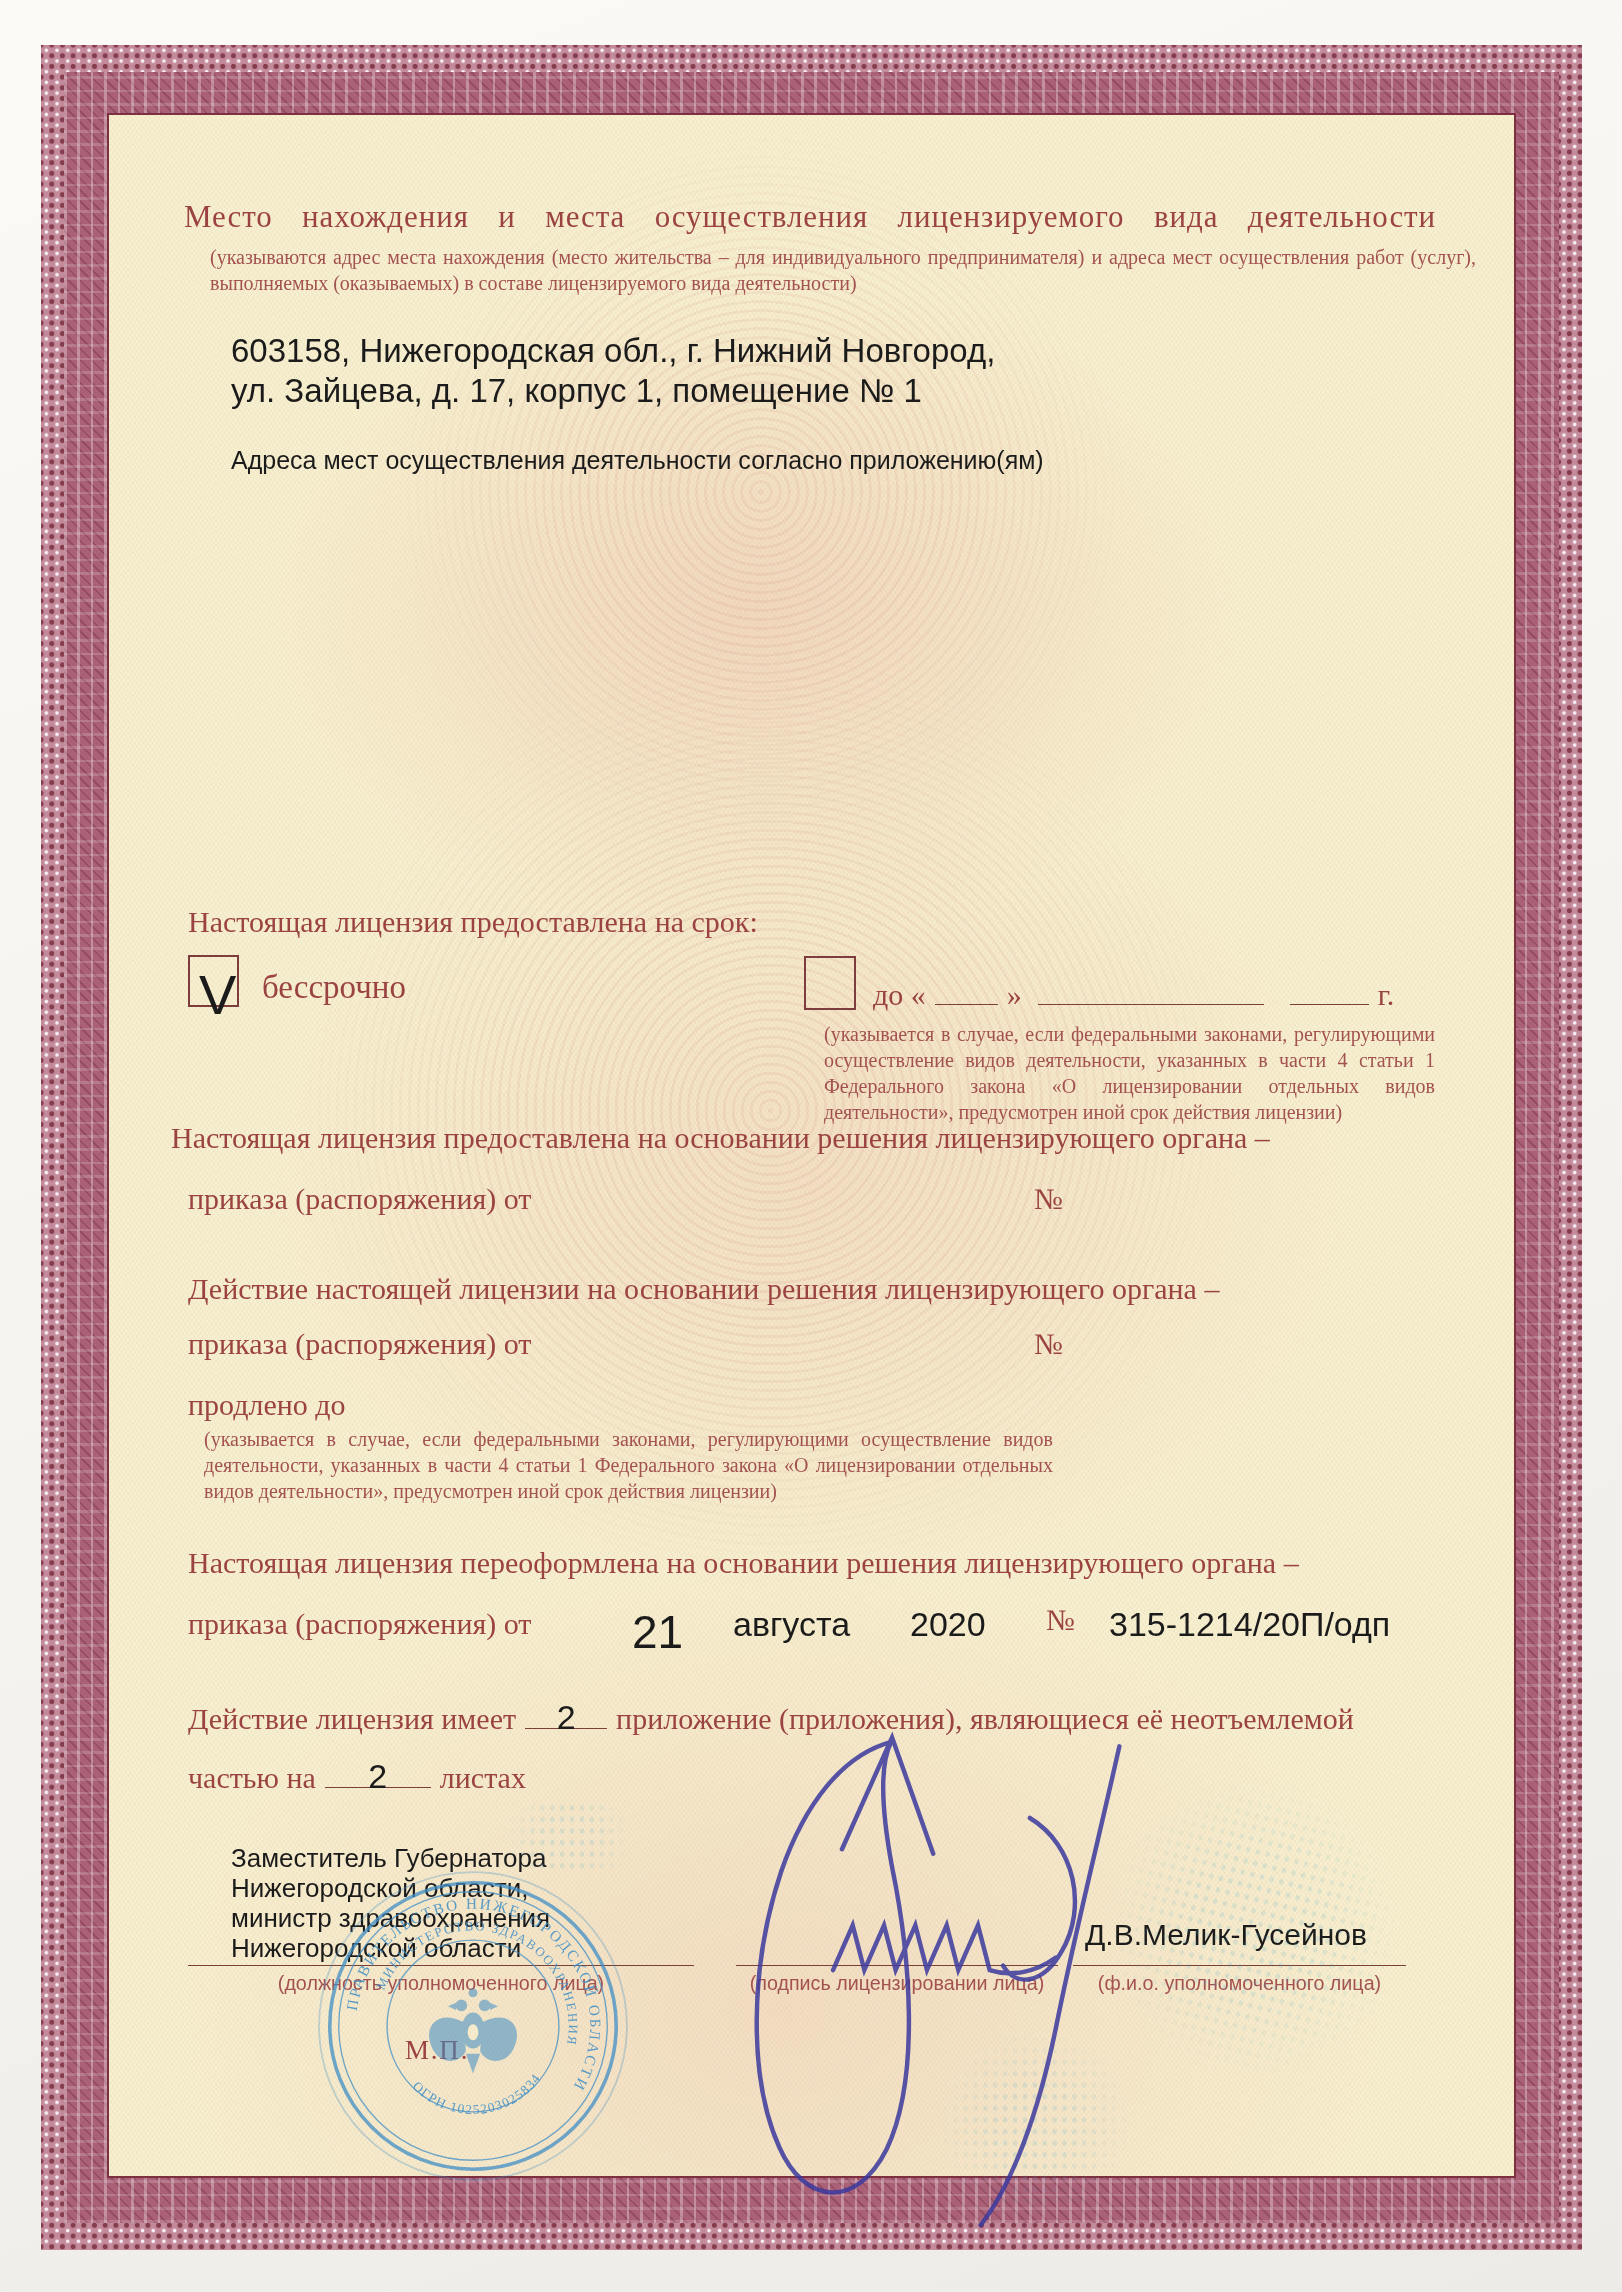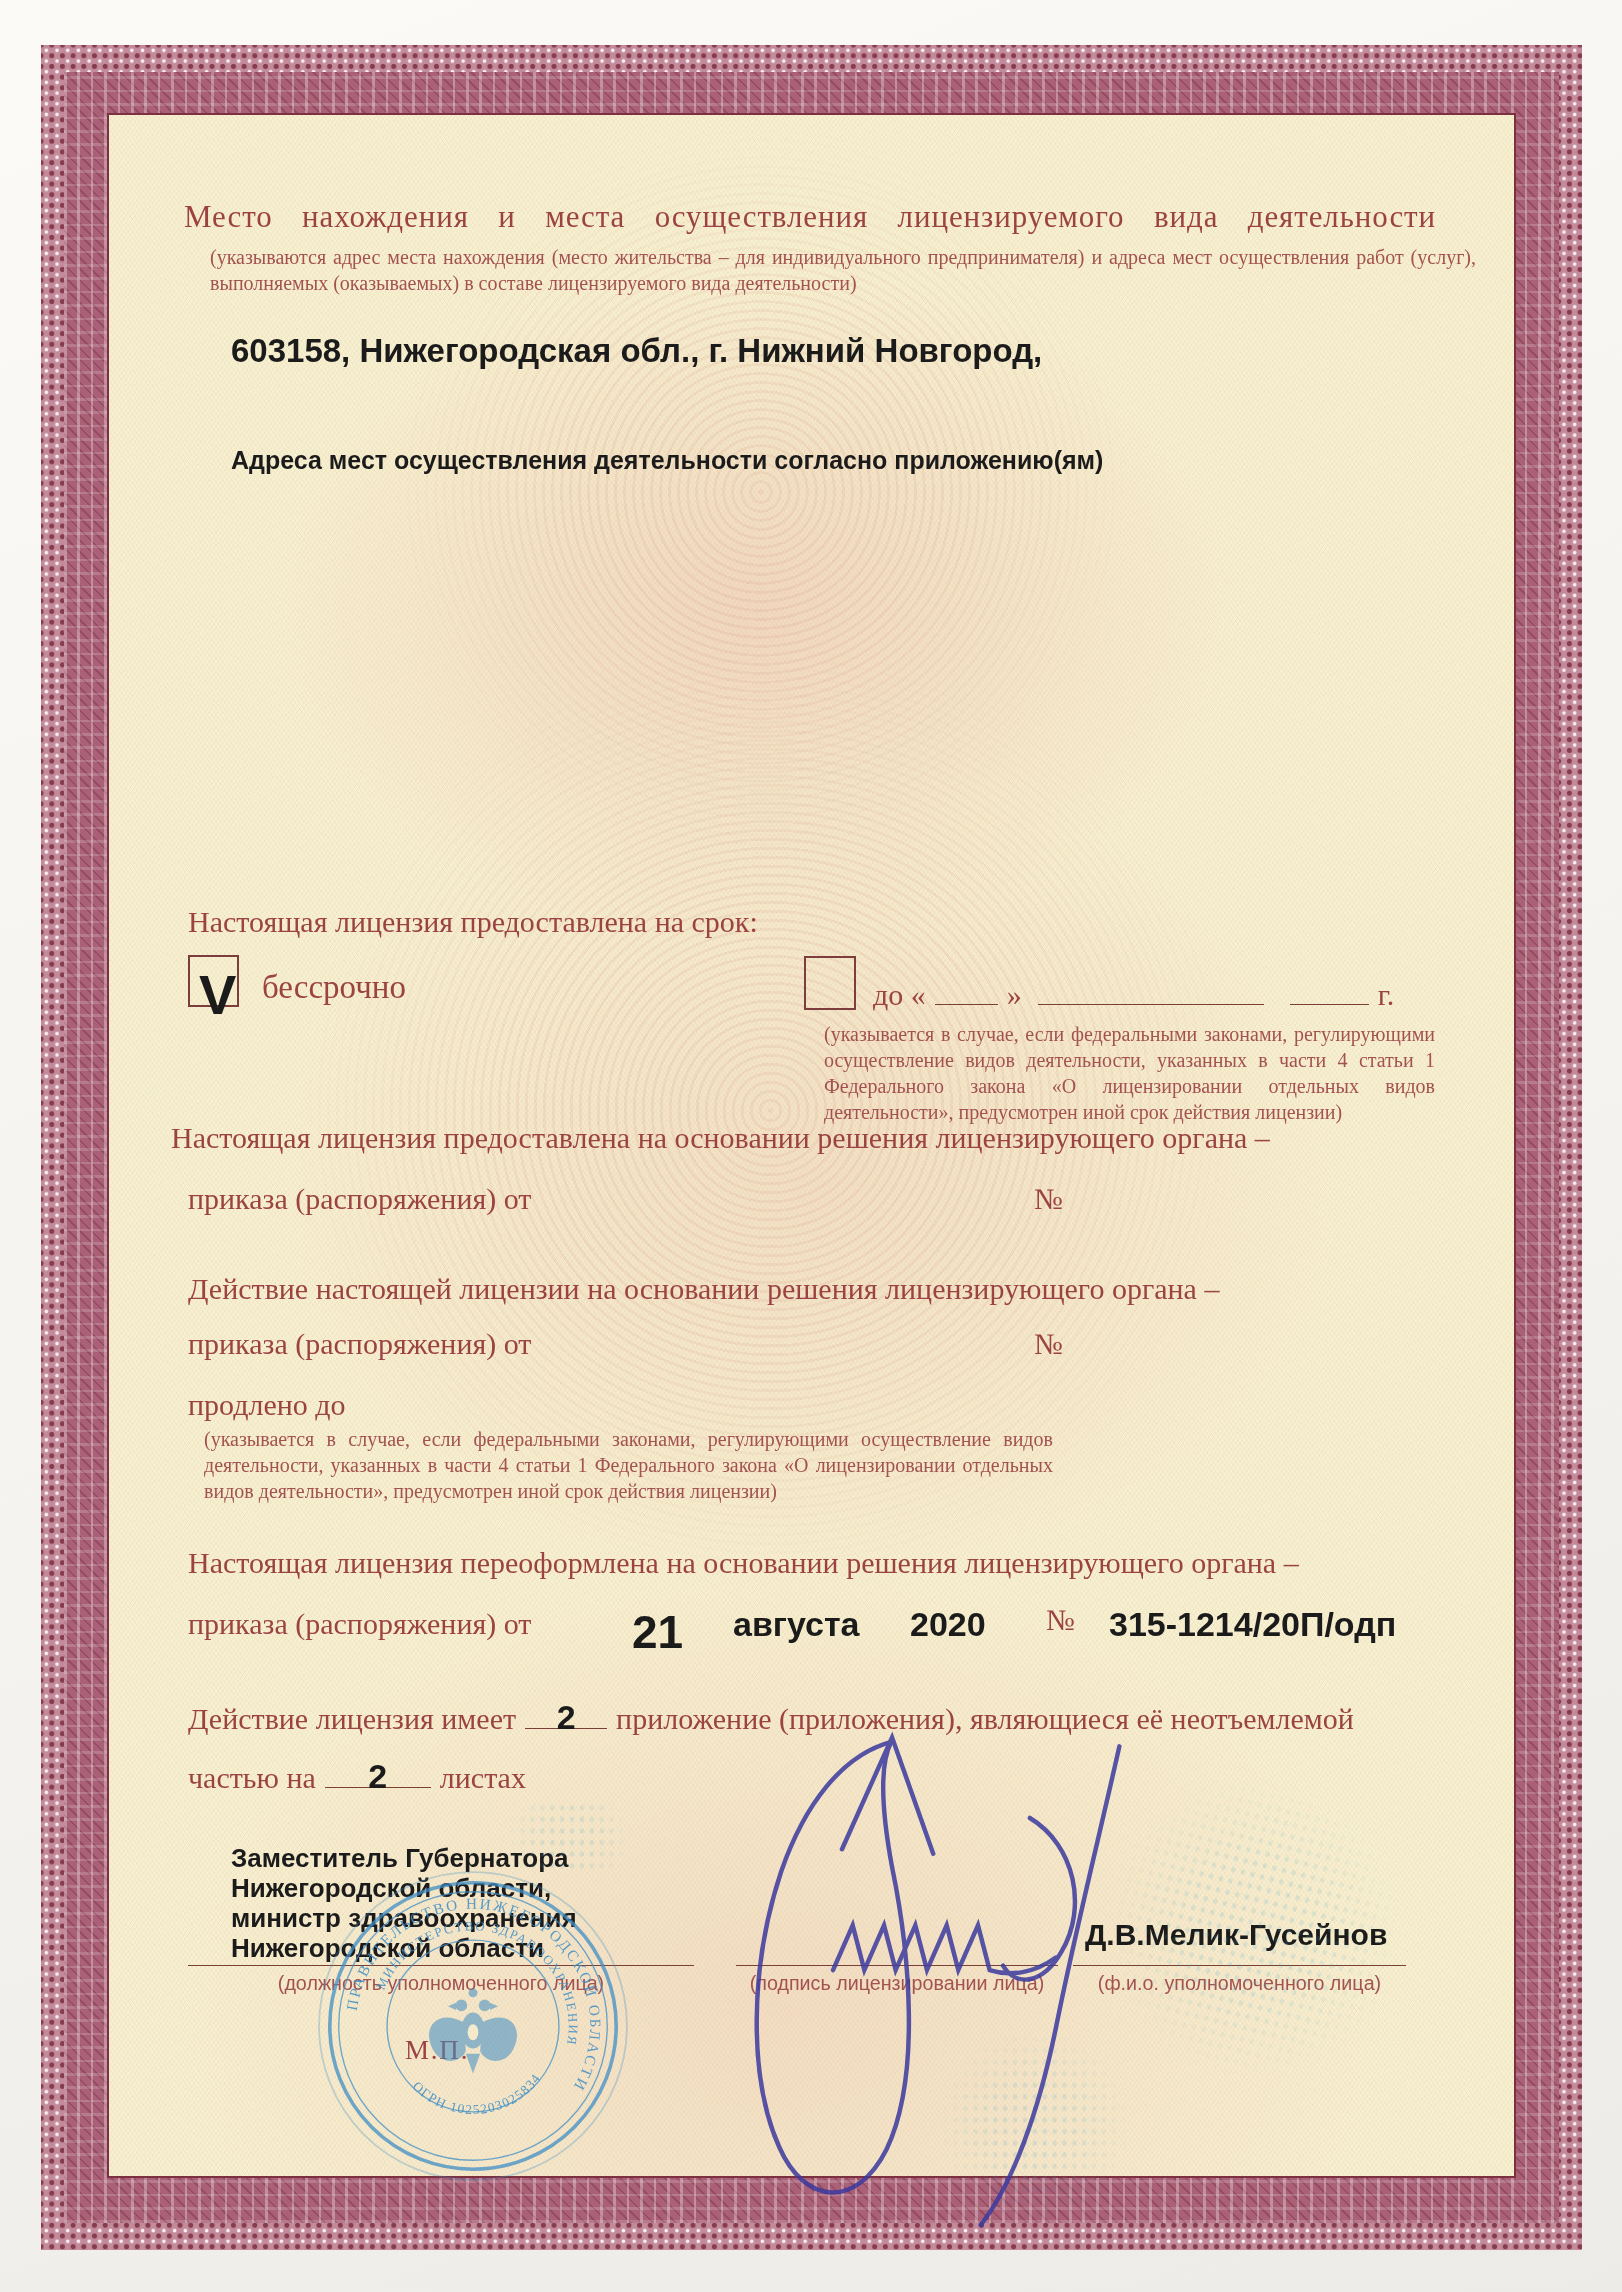--- a/index.html
+++ b/index.html
@@ -30,21 +30,21 @@
           repeating-linear-gradient(55deg,rgba(163,110,60,.055) 0 0.9px,transparent 0.9px 3.6px),
           repeating-linear-gradient(-55deg,rgba(163,110,60,.055) 0 0.9px,transparent 0.9px 3.6px);}
   .watermark{position:absolute;border-radius:50%;
         background:repeating-radial-gradient(circle,rgba(196,120,108,.10) 0 2.7px,rgba(196,120,108,0) 2.7px 9px);
         -webkit-mask-image:radial-gradient(circle,#000 35%,transparent 70%);
         mask-image:radial-gradient(circle,#000 35%,transparent 70%);}
   
   .lbl{font-family:"Liberation Serif",serif;color:#9b4343;font-size:30px;white-space:nowrap;}
   .note{font-family:"Liberation Serif",serif;color:#a35252;font-size:20px;line-height:1.3;
         text-align:justify;white-space:normal;margin-left:20px;}
-  .val{font-family:"Liberation Sans",sans-serif;font-weight:bold;color:#1b1b1b;}
+  .val{font-family:"Liberation Sans",sans-serif;font-weight:normal;color:#1b1b1b;}
   .blank{display:inline-block;border-bottom:1.8px solid #7a4038;height:1em;vertical-align:baseline;margin:0 9px;text-align:center;}
   .rule{position:absolute;height:0;border-top:1.8px solid #7a4038;}
   .cap{position:absolute;font-family:Liberation Sans, sans-serif;color:#a35252;font-size:19.7px;text-align:center;white-space:nowrap;}
   .blotch{position:absolute;border-radius:50%;opacity:.55;
         background-image:radial-gradient(rgba(70,166,202,.30) 1.8px,transparent 2.7px);
         background-size:9.9px 11.6px;
         -webkit-mask-image:radial-gradient(circle,#000 30%,transparent 72%);
         mask-image:radial-gradient(circle,#000 30%,transparent 72%);}
   svg{position:absolute;overflow:visible;}
   .stamp-text{font-family:"Liberation Serif",serif;fill:#3f8ec6;opacity:.85;}
@@ -56,20 +56,21 @@
 <div class="wave"></div>
 <div class="paper"></div>
 <div class="watermark" style="left:287px;top:627px;width:967px;height:967px"></div>
 <div class="watermark" style="left:385px;top:116px;width:752px;height:752px"></div>
 
 <div class="abs lbl" style="left:184px;top:199px;width:1252px;font-size:31px;letter-spacing:0.9px;text-align:justify;text-align-last:justify;white-space:normal">Место нахождения и места осуществления лицензируемого вида деятельности</div>
 <div class="abs note" style="left:190px;top:244px;width:1266px">(указываются адрес места нахождения (место жительства – для индивидуального предпринимателя) и адреса мест осуществления работ (услуг), выполняемых (оказываемых) в составе лицензируемого вида деятельности)</div>
 
 <div class="abs val" style="left:231px;top:331px;font-size:33px;line-height:40px;white-space:nowrap">
   <div>603158, Нижегородская обл., г. Нижний Новгород,</div>
+  <div>ул. Зайцева, д. 17, корпус 1, помещение № 1</div>
 </div>
 <div class="abs val" style="left:231px;top:446px;font-size:25px;white-space:nowrap">Адреса мест осуществления деятельности согласно приложению(ям)</div>
 
 <div class="abs lbl" style="left:188px;top:905px">Настоящая лицензия предоставлена на срок:</div>
 <div class="abs" style="left:188px;top:955px;width:47px;height:48px;border:2.2px solid #7e3d3d"></div>
 <div class="abs val" style="left:199px;top:967px;font-size:56px;line-height:56px">V</div>
 <div class="abs lbl" style="left:262px;top:969px;font-size:33px">бессрочно</div>
 
 <div class="abs" style="left:804px;top:956px;width:48px;height:50px;border:2.2px solid #7e3d3d"></div>
 <div class="abs lbl" style="left:873px;top:974px">

